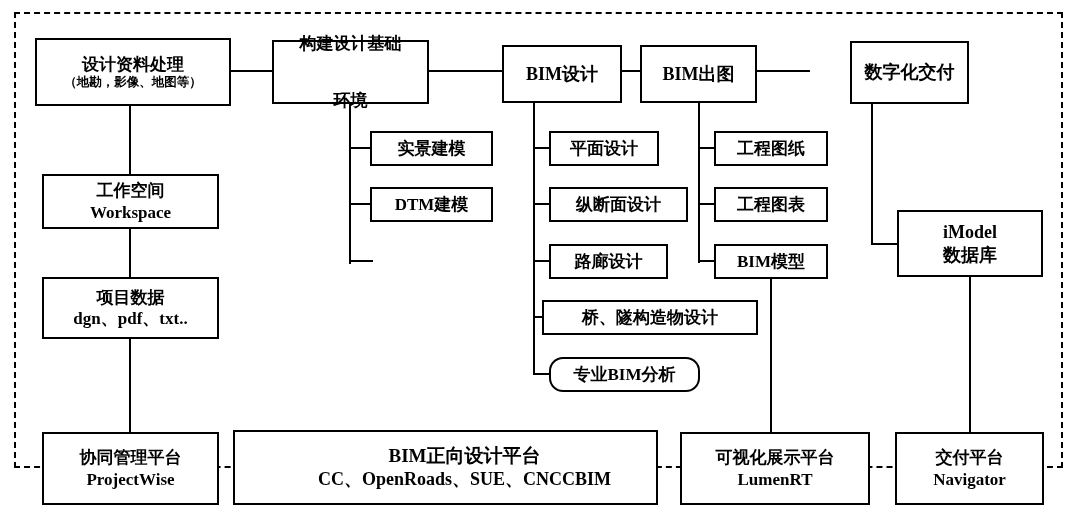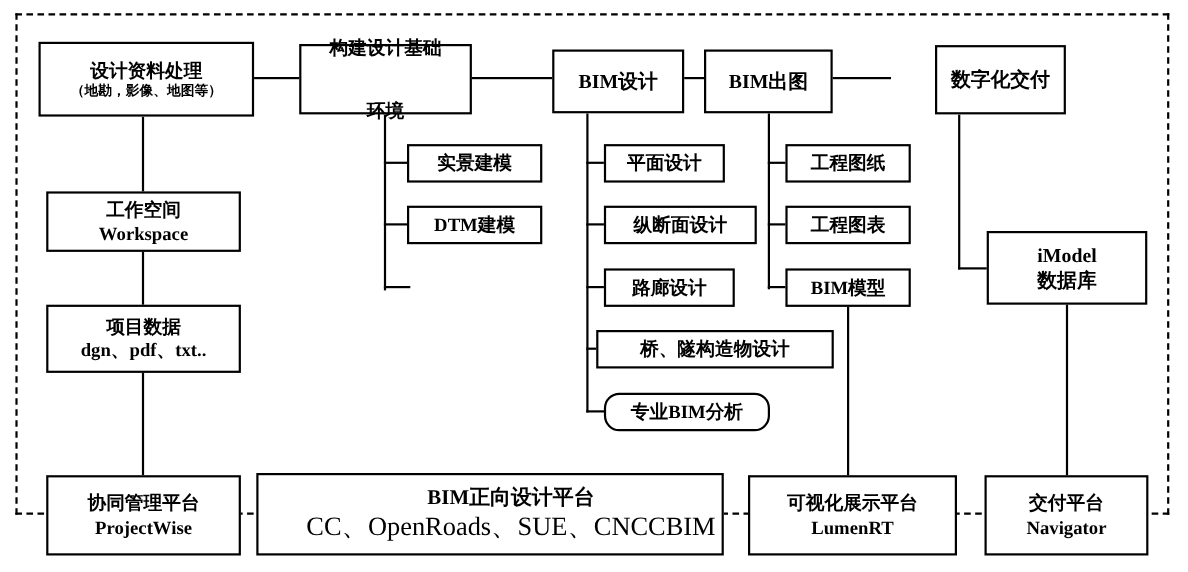--- a/index.html
+++ b/index.html
@@ -17,21 +17,21 @@
   .box {
     position:absolute; background:#ffffff; border:2px solid #000;
     display:flex; flex-direction:column; align-items:center; justify-content:center;
     text-align:center; z-index:2; box-sizing:border-box; line-height:1.25;
   }
   .t1 { font-size:18px; font-weight:bold; white-space:nowrap; }
   .t1s { font-size:17px; font-weight:bold; white-space:nowrap; }
   .t2 { font-size:12.5px; font-weight:bold; white-space:nowrap; }
   .t2b { font-size:17px; font-weight:bold; white-space:nowrap; }
   .big1 { font-size:19px; font-weight:bold; white-space:nowrap; }
-  .big2 { font-size:24px; font-weight:normal; white-space:nowrap; }
+  .big2 { font-size:18px; font-weight:bold; white-space:nowrap; }
 </style>
 </head>
 <body>
 
 <div class="stage">
 
   <div class="frame" style="left:14px; top:12px; width:1049px; height:456px;"></div>
 
   <div class="hline" style="left:230px; top:70px; width:580px;"></div>
 

